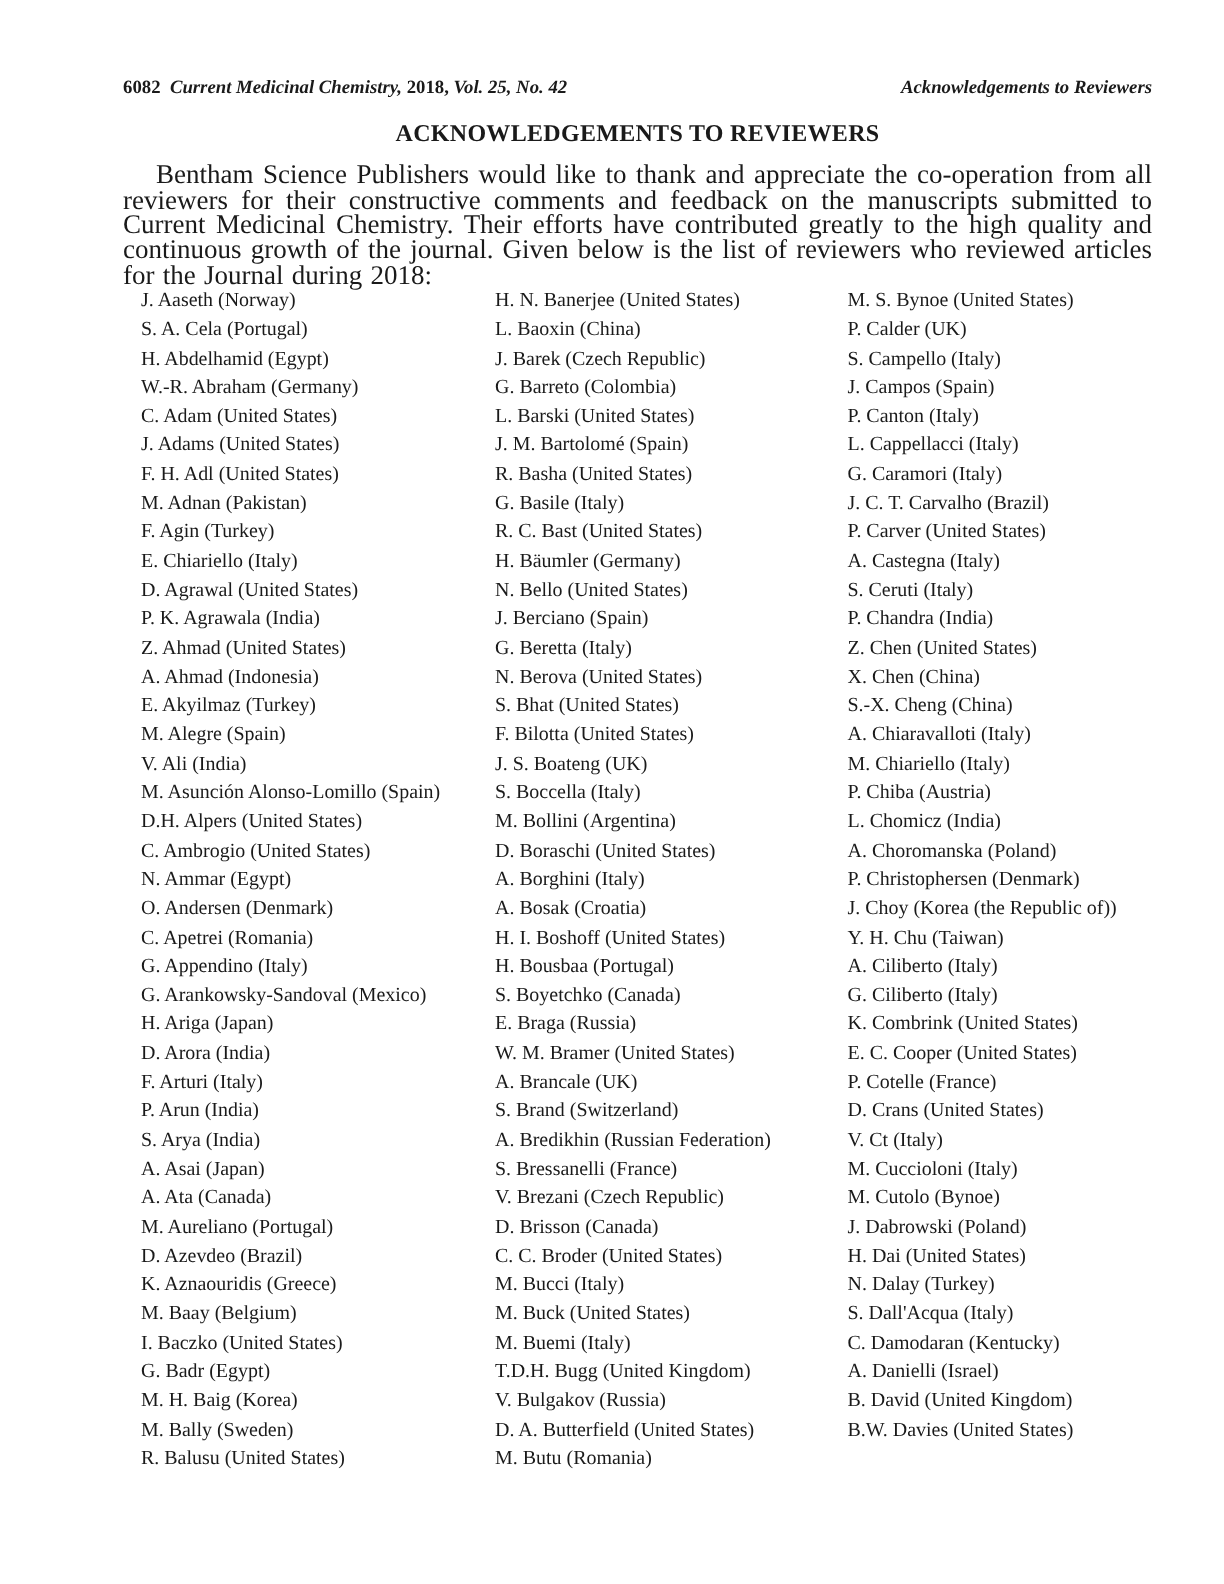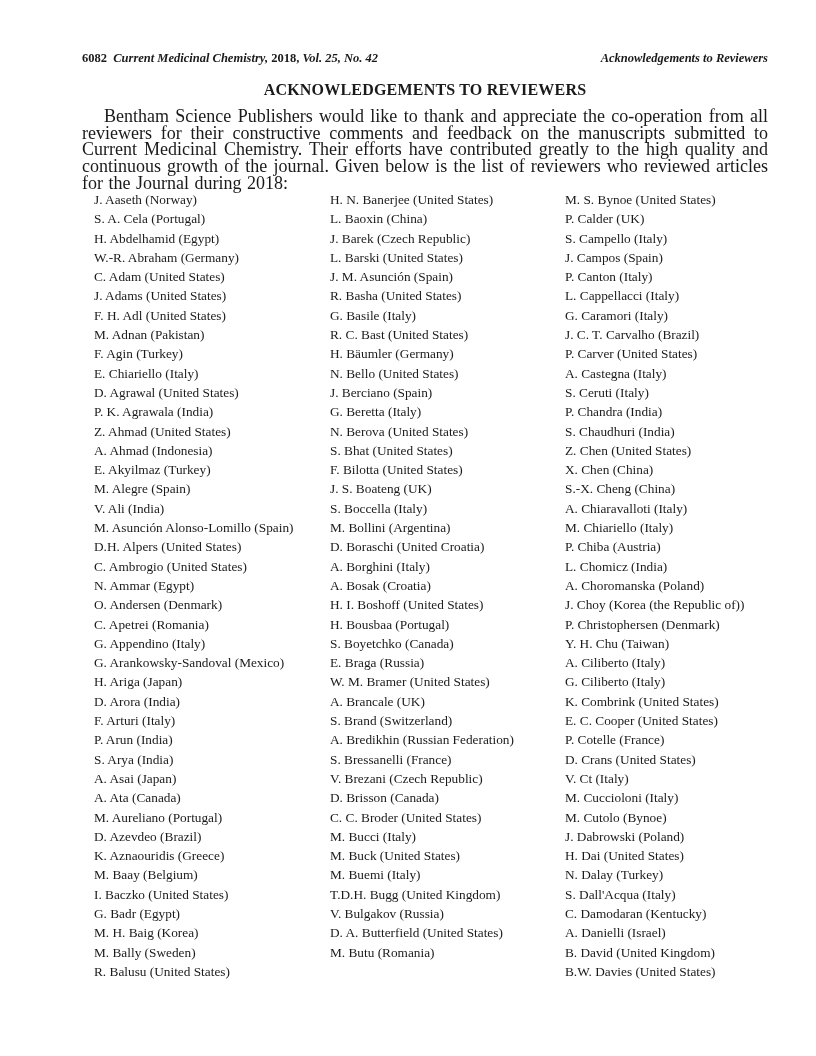--- a/index.html
+++ b/index.html
@@ -134,36 +134,37 @@
         <div class="entry">I. Baczko (United States)</div>
         <div class="entry">G. Badr (Egypt)</div>
         <div class="entry">M. H. Baig (Korea)</div>
         <div class="entry">M. Bally (Sweden)</div>
         <div class="entry">R. Balusu (United States)</div>
       </div>
     <div class="col col-2">
         <div class="entry">H. N. Banerjee (United States)</div>
         <div class="entry">L. Baoxin (China)</div>
         <div class="entry">J. Barek (Czech Republic)</div>
+        <div class="entry">G. Barreto (Colombia)</div>
         <div class="entry">L. Barski (United States)</div>
-        <div class="entry">J. M. Asunción (Spain)</div>
+        <div class="entry">J. M. Bartolomé (Spain)</div>
         <div class="entry">R. Basha (United States)</div>
         <div class="entry">G. Basile (Italy)</div>
         <div class="entry">R. C. Bast (United States)</div>
         <div class="entry">H. Bäumler (Germany)</div>
         <div class="entry">N. Bello (United States)</div>
         <div class="entry">J. Berciano (Spain)</div>
         <div class="entry">G. Beretta (Italy)</div>
         <div class="entry">N. Berova (United States)</div>
         <div class="entry">S. Bhat (United States)</div>
         <div class="entry">F. Bilotta (United States)</div>
         <div class="entry">J. S. Boateng (UK)</div>
         <div class="entry">S. Boccella (Italy)</div>
         <div class="entry">M. Bollini (Argentina)</div>
-        <div class="entry">D. Boraschi (United Croatia)</div>
+        <div class="entry">D. Boraschi (United States)</div>
         <div class="entry">A. Borghini (Italy)</div>
         <div class="entry">A. Bosak (Croatia)</div>
         <div class="entry">H. I. Boshoff (United States)</div>
         <div class="entry">H. Bousbaa (Portugal)</div>
         <div class="entry">S. Boyetchko (Canada)</div>
         <div class="entry">E. Braga (Russia)</div>
         <div class="entry">W. M. Bramer (United States)</div>
         <div class="entry">A. Brancale (UK)</div>
         <div class="entry">S. Brand (Switzerland)</div>
         <div class="entry">A. Bredikhin (Russian Federation)</div>
@@ -185,31 +186,30 @@
         <div class="entry">S. Campello (Italy)</div>
         <div class="entry">J. Campos (Spain)</div>
         <div class="entry">P. Canton (Italy)</div>
         <div class="entry">L. Cappellacci (Italy)</div>
         <div class="entry">G. Caramori (Italy)</div>
         <div class="entry">J. C. T. Carvalho (Brazil)</div>
         <div class="entry">P. Carver (United States)</div>
         <div class="entry">A. Castegna (Italy)</div>
         <div class="entry">S. Ceruti (Italy)</div>
         <div class="entry">P. Chandra (India)</div>
-        <div class="entry">S. Chaudhuri (India)</div>
         <div class="entry">Z. Chen (United States)</div>
         <div class="entry">X. Chen (China)</div>
         <div class="entry">S.-X. Cheng (China)</div>
         <div class="entry">A. Chiaravalloti (Italy)</div>
         <div class="entry">M. Chiariello (Italy)</div>
         <div class="entry">P. Chiba (Austria)</div>
         <div class="entry">L. Chomicz (India)</div>
         <div class="entry">A. Choromanska (Poland)</div>
+        <div class="entry">P. Christophersen (Denmark)</div>
         <div class="entry">J. Choy (Korea (the Republic of))</div>
-        <div class="entry">P. Christophersen (Denmark)</div>
         <div class="entry">Y. H. Chu (Taiwan)</div>
         <div class="entry">A. Ciliberto (Italy)</div>
         <div class="entry">G. Ciliberto (Italy)</div>
         <div class="entry">K. Combrink (United States)</div>
         <div class="entry">E. C. Cooper (United States)</div>
         <div class="entry">P. Cotelle (France)</div>
         <div class="entry">D. Crans (United States)</div>
         <div class="entry">V. Ct (Italy)</div>
         <div class="entry">M. Cuccioloni (Italy)</div>
         <div class="entry">M. Cutolo (Bynoe)</div>

